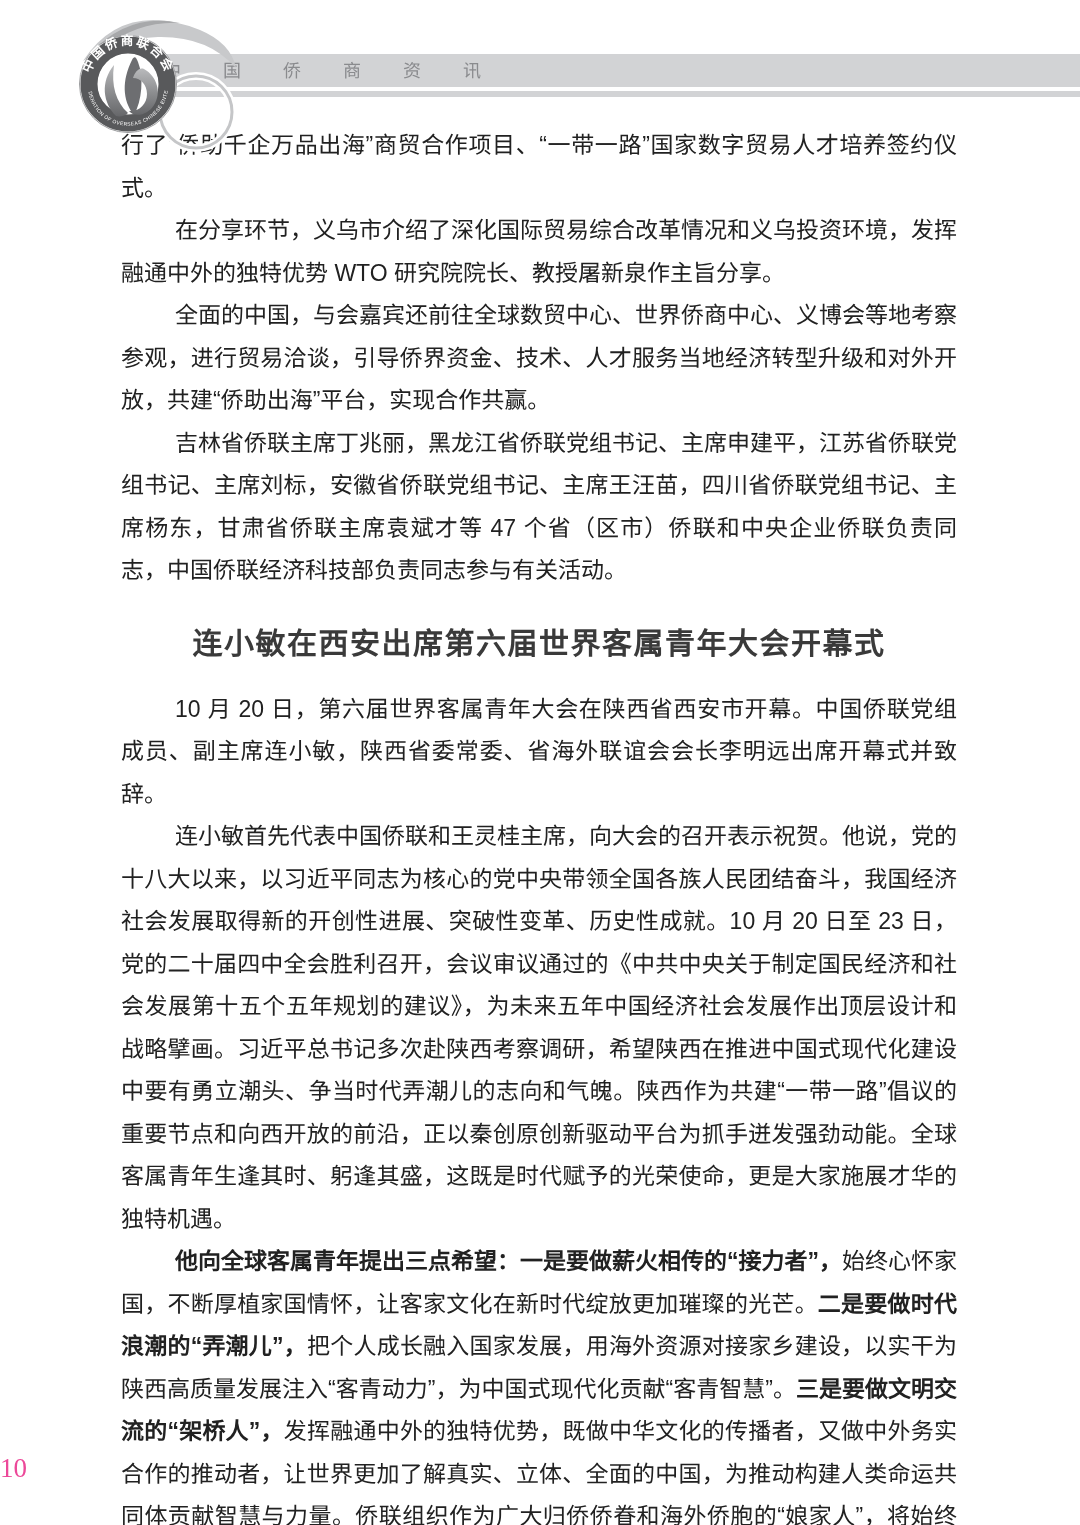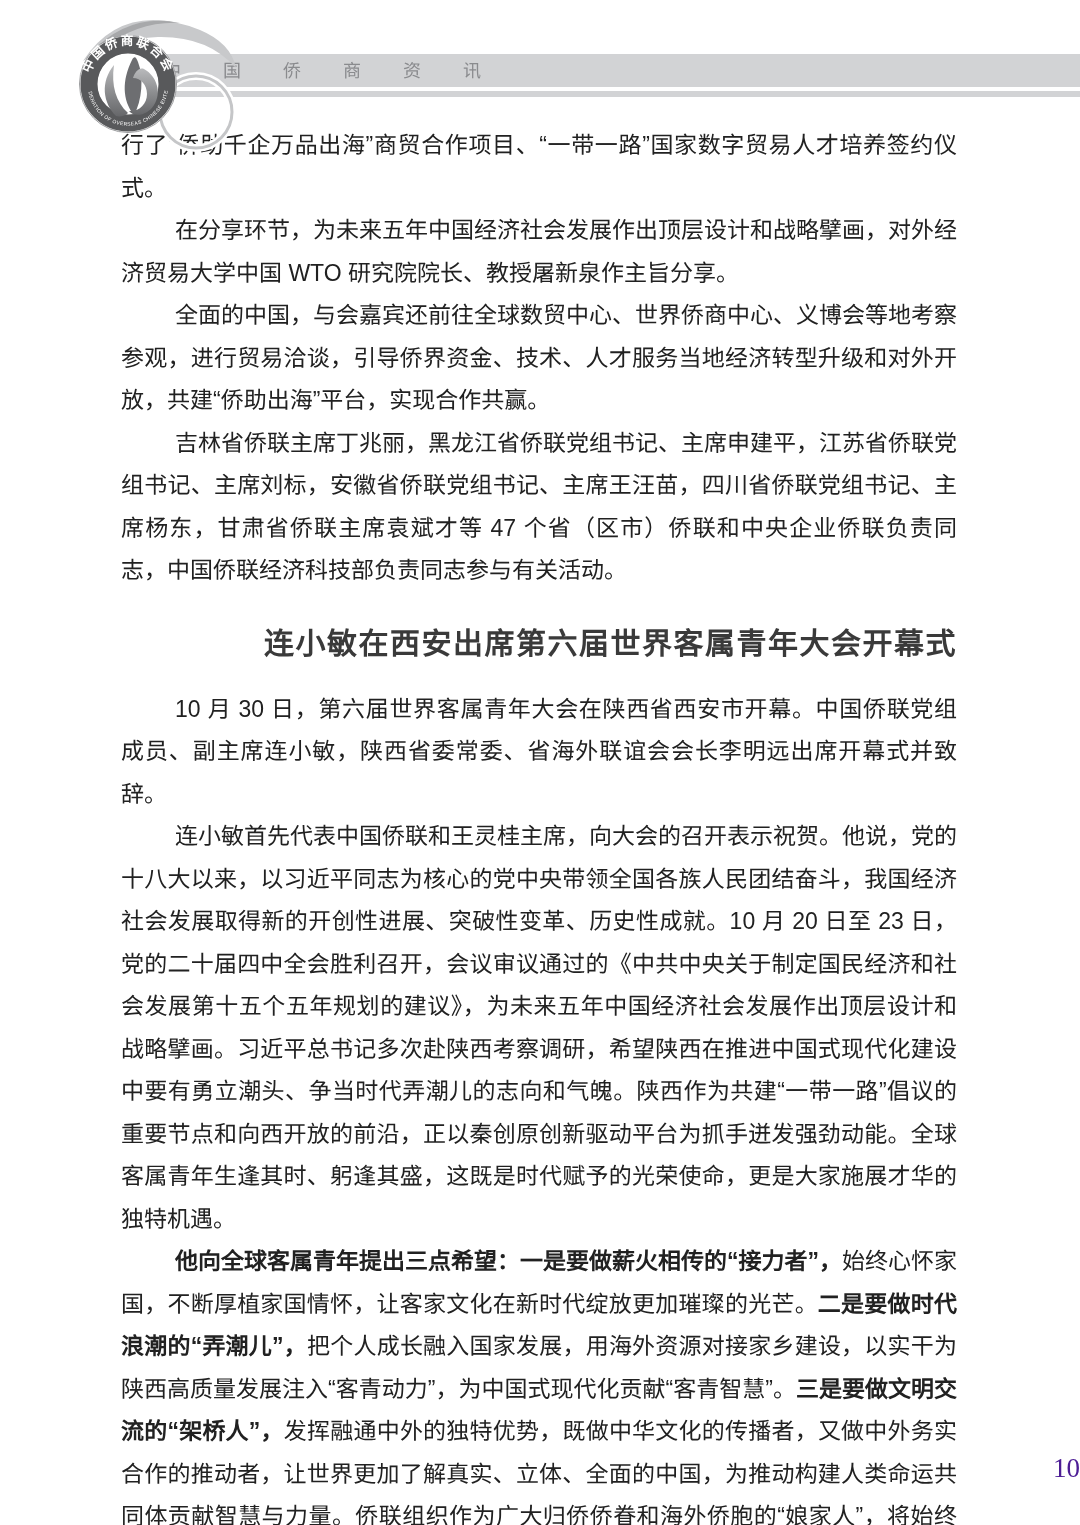--- a/index.html
+++ b/index.html
@@ -35,30 +35,30 @@
     font-size:23px; line-height:42.5px; color:#212121;
     text-align:justify;
   }
   .content p { margin:0; }
   .indent { text-indent:54px; }
   .b { font-weight:bold; }
   .src { float:right; }
 
   h1.article-title {
     font-size:30px; line-height:44px; font-weight:bold;
-    color:#3a3a3a; text-align:right; letter-spacing:1.5px;
+    color:#3a3a3a; text-align:center; letter-spacing:1.5px;
     margin:30px 0 22px 0; text-indent:0;
   }
 
   
   .pagenum {
     position:absolute; left:0; top:1453px; width:100%;
-    text-align:right;
+    text-align:left;
     font-family:"Liberation Serif","DejaVu Serif",serif;
-    font-size:27px; color:#4c1d95;
+    font-size:27px; color:#ec4899;
   }
 </style>
 </head>
 <body>
 
 <div class="page">
 
   <div class="band">
     <span class="masthead">中国侨商资讯</span>
   </div>
@@ -100,27 +100,27 @@
         <path d="M 88,110 C 75,97 72,76 86,59 C 83,80 88,96 100,107 C 97,110 92,111 88,110 Z" fill="url(#embGrad)"></path>
         <path d="M 104,54 C 94,74 94,94 106,109 C 114,95 116,71 110,56 C 108,50 106,50 104,54 Z" fill="#6d6e71"></path>
         <path d="M 116,63 C 129,70 134,87 126,99 C 120,109 107,112 101,105 C 111,106 119,98 119,88 C 119,79 113,72 105,72 C 107,66 111,61 116,63 Z" fill="url(#embGrad)"></path>
       </g>
     </g>
   </svg>
 
   <div class="content">
 
     <p>行了“侨助千企万品出海”商贸合作项目、“一带一路”国家数字贸易人才培养签约仪式。</p>
-    <p class="indent">在分享环节，为未来五年中国经济社会发展作出顶层设计和战略擘画，对外经济贸易大学中国 WTO 研究院院长、教授屠新泉作主旨分享。</p>
+    <p class="indent">在分享环节，义乌市介绍了深化国际贸易综合改革情况和义乌投资环境，发挥融通中外的独特优势 WTO 研究院院长、教授屠新泉作主旨分享。</p>
     <p class="indent">全面的中国，与会嘉宾还前往全球数贸中心、世界侨商中心、义博会等地考察参观，进行贸易洽谈，引导侨界资金、技术、人才服务当地经济转型升级和对外开放，共建“侨助出海”平台，实现合作共赢。</p>
     <p class="indent"><span>吉林省侨联主席丁兆丽，黑龙江省侨联党组书记、主席申建平，江苏省侨联党组书记、主席刘标，安徽省侨联党组书记、主席王汪苗，四川省侨联党组书记、主席杨东，甘肃省侨联主席袁斌才等 47 个省（区市）侨联和中央企业侨联负责同志，中国侨联经济科技部负责同志参与有关活动。</span></p>
 
     <h1 class="article-title">连小敏在西安出席第六届世界客属青年大会开幕式</h1>
 
-    <p class="indent">10 月 30 日，第六届世界客属青年大会在陕西省西安市开幕。中国侨联党组成员、副主席连小敏，陕西省委常委、省海外联谊会会长李明远出席开幕式并致辞。</p>
+    <p class="indent">10 月 20 日，第六届世界客属青年大会在陕西省西安市开幕。中国侨联党组成员、副主席连小敏，陕西省委常委、省海外联谊会会长李明远出席开幕式并致辞。</p>
     <p class="indent">连小敏首先代表中国侨联和王灵桂主席，向大会的召开表示祝贺。他说，党的十八大以来，以习近平同志为核心的党中央带领全国各族人民团结奋斗，我国经济社会发展取得新的开创性进展、突破性变革、历史性成就。10 月 20 日至 23 日，党的二十届四中全会胜利召开，会议审议通过的《中共中央关于制定国民经济和社会发展第十五个五年规划的建议》，为未来五年中国经济社会发展作出顶层设计和战略擘画。习近平总书记多次赴陕西考察调研，希望陕西在推进中国式现代化建设中要有勇立潮头、争当时代弄潮儿的志向和气魄。陕西作为共建“一带一路”倡议的重要节点和向西开放的前沿，正以秦创原创新驱动平台为抓手迸发强劲动能。全球客属青年生逢其时、躬逢其盛，这既是时代赋予的光荣使命，更是大家施展才华的独特机遇。</p>
     <p class="indent"><span class="b">他向全球客属青年提出三点希望：一是要做薪火相传的“接力者”，</span><span>始终心怀家国，不断厚植家国情怀，让客家文化在新时代绽放更加璀璨的光芒。</span><span class="b">二是要做时代浪潮的“弄潮儿”，</span><span>把个人成长融入国家发展，用海外资源对接家乡建设，以实干为陕西高质量发展注入“客青动力”，为中国式现代化贡献“客青智慧”。</span><span class="b">三是要做文明交流的“架桥人”，</span><span>发挥融通中外的独特优势，既做中华文化的传播者，又做中外务实合作的推动者，让世界更加了解真实、立体、全面的中国，为推动构建人类命运共同体贡献智慧与力量。侨联组织作为广大归侨侨眷和海外侨胞的“娘家人”，将始终与大家站在一起，让客属青年在追梦路上能充分感受到“家”的温暖。</span></p>
 
   </div>
 
   <div class="pagenum">10</div>
 
 </div>
 
 </body></html>

